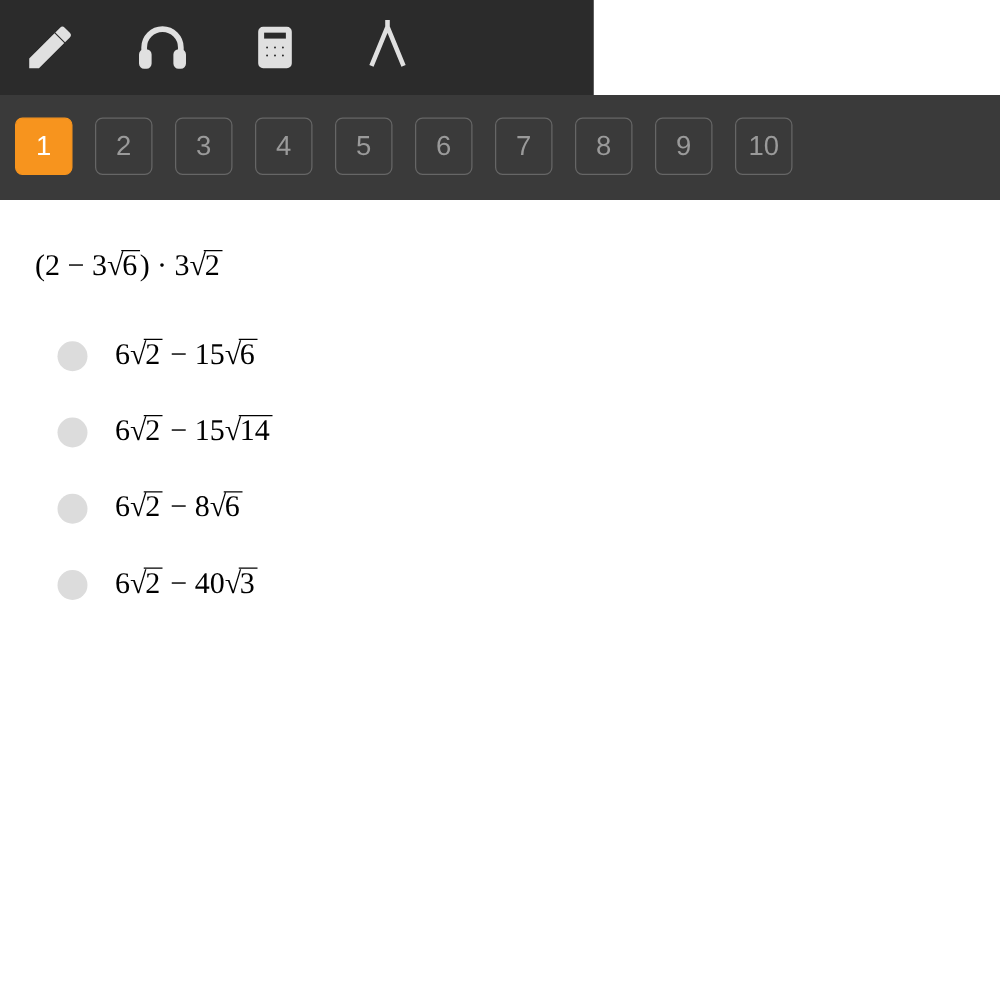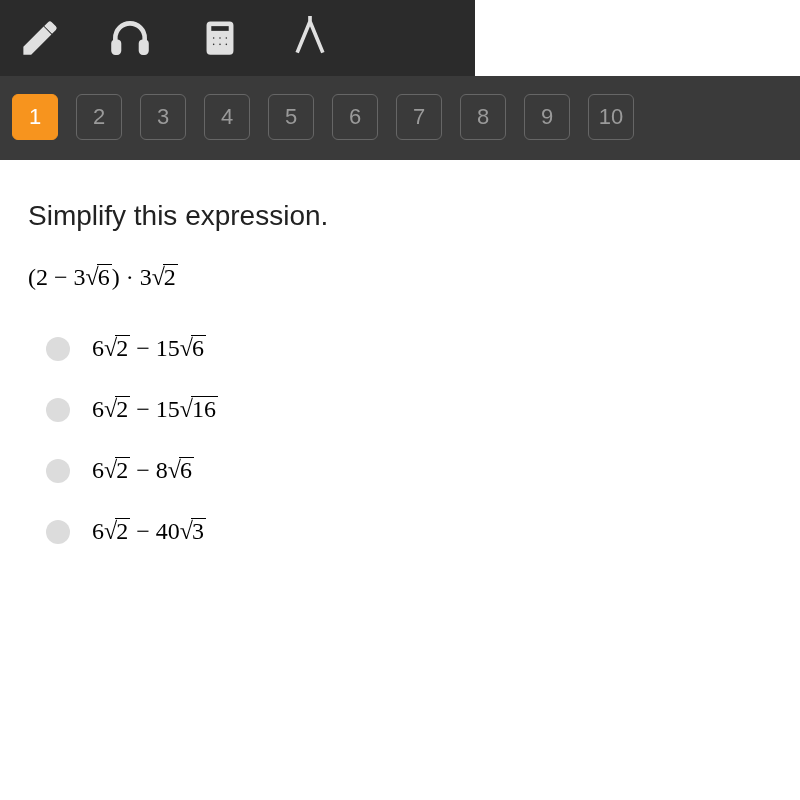--- a/index.html
+++ b/index.html
@@ -168,21 +168,20 @@
     </div>
   <div class="q-btn">
       <span>9</span>
     </div>
   <div class="q-btn">
       <span>10</span>
     </div>
 </div>
 
 <div class="content">
-  <div class="prompt">Simplify this expression.</div>
 
   <div class="expr">
     <span>(2 − 3</span><span class="sqrt">
         <span class="surd">√</span>
         <span class="radicand">6</span>
       </span><span>) · 3</span><span class="sqrt">
         <span class="surd">√</span>
         <span class="radicand">2</span>
       </span>
   </div>
@@ -203,21 +202,21 @@
     </div>
 
     <div class="option">
       <div class="radio"></div>
       <div class="opt-math">
         <span>6</span><span class="sqrt">
             <span class="surd">√</span>
             <span class="radicand">2</span>
           </span><span> − 15</span><span class="sqrt">
             <span class="surd">√</span>
-            <span class="radicand">16</span>
+            <span class="radicand">14</span>
           </span>
       </div>
     </div>
 
     <div class="option">
       <div class="radio"></div>
       <div class="opt-math">
         <span>6</span><span class="sqrt">
             <span class="surd">√</span>
             <span class="radicand">2</span>

